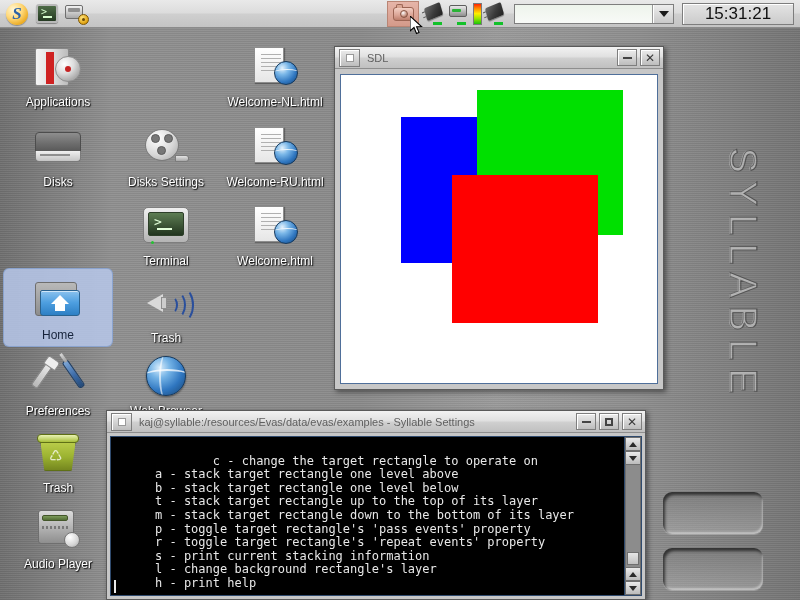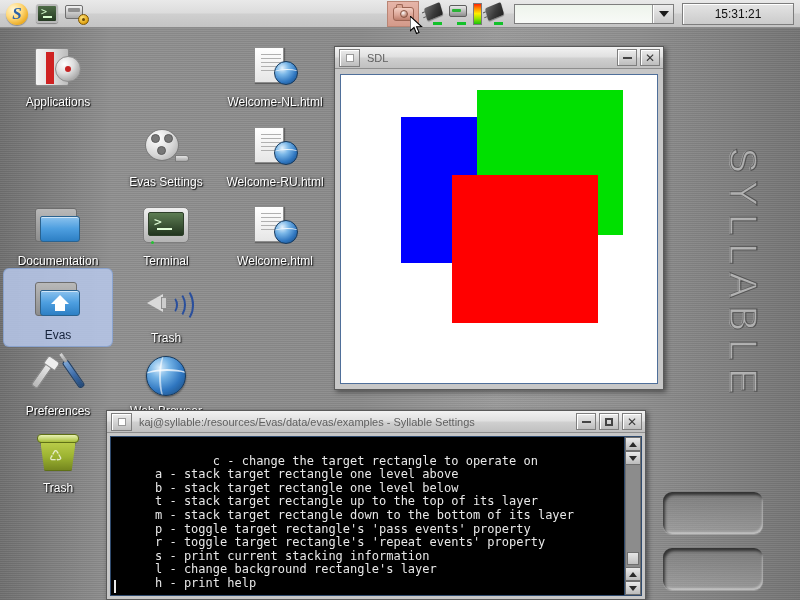--- a/index.html
+++ b/index.html
@@ -247,21 +247,21 @@
     border-top: 6px solid #1b1b1b;
   }
 
   #tb-clock {
     height: 22px; min-width: 112px;
     margin-right: 6px;
     background: linear-gradient(to bottom, #e4e4e4, #cbcbcb);
     border: 1px solid #7d7d7d;
     box-sizing: border-box;
     display: flex; align-items: center; justify-content: center;
-    font-size: 12px; color: #111;
+    font-size: 17px; color: #111;
     box-shadow: inset 1px 1px 0 #fff;
   }
 
   
   .dicon {
     position: absolute;
     width: 110px;
     display: flex; flex-direction: column; align-items: center;
     padding-top: 6px; padding-bottom: 4px;
     border-radius: 6px;
@@ -646,41 +646,41 @@
   <div class="dicon" style="left:3px; top:36px;">
     <div class="glyph">
       <div class="ic-apps">
           <div class="case"></div>
           <div class="cd"></div>
         </div>
     </div>
     <div class="label">Applications</div>
   </div>
 
-
-  <div class="dicon" style="left:3px; top:195px;">
-    <div class="glyph">
-      <div class="ic-folder">
-          <div class="back"></div>
-          <div class="front"></div>
-        </div>
-    </div>
-    <div class="label">Documentation</div>
-  </div>
+  <div class="dicon" style="left:3px; top:116px;">
+    <div class="glyph">
+      <div class="ic-disk">
+          <div class="top"></div>
+          <div class="bot"></div>
+        </div>
+    </div>
+    <div class="label">Disks</div>
+  </div>
+
 
   <div class="dicon selected" style="left:3px; top:268px;">
     <div class="glyph">
       <div class="ic-folder">
           <div class="back"></div>
           <div class="front"></div>
           <div class="home"></div>
           <div class="home2"></div>
         </div>
     </div>
-    <div class="label">Evas</div>
+    <div class="label">Home</div>
   </div>
 
   <div class="dicon" style="left:3px; top:345px;">
     <div class="glyph">
       <div class="ic-tools">
           <div class="wrench"></div>
           <div class="driver"></div>
         </div>
     </div>
     <div class="label">Preferences</div>
@@ -690,33 +690,44 @@
     <div class="glyph">
       <div class="ic-trash">
           <div class="can"></div>
           <div class="lid"></div>
           <div class="rec">♺</div>
         </div>
     </div>
     <div class="label">Trash</div>
   </div>
 
+  <div class="dicon" style="left:3px; top:498px;">
+    <div class="glyph">
+      <div class="ic-audio">
+          <div class="body"></div>
+          <div class="band"></div>
+          <div class="dots"></div>
+          <div class="buds"></div>
+        </div>
+    </div>
+    <div class="label">Audio Player</div>
+  </div>
 
 
   <div class="dicon" style="left:111px; top:116px;">
     <div class="glyph">
       <div class="ic-reel">
           <div class="disc"></div>
           <div class="h h1"></div>
           <div class="h h2"></div>
           <div class="h h3"></div>
           <div class="tail"></div>
         </div>
     </div>
-    <div class="label">Evas Settings</div>
+    <div class="label">Disks Settings</div>
   </div>
 
   <div class="dicon" style="left:111px; top:195px;">
     <div class="glyph">
       <div class="ic-term">
           <div class="bez"></div>
           <div class="scr"></div>
           <div class="led"></div>
         </div>
     </div>

